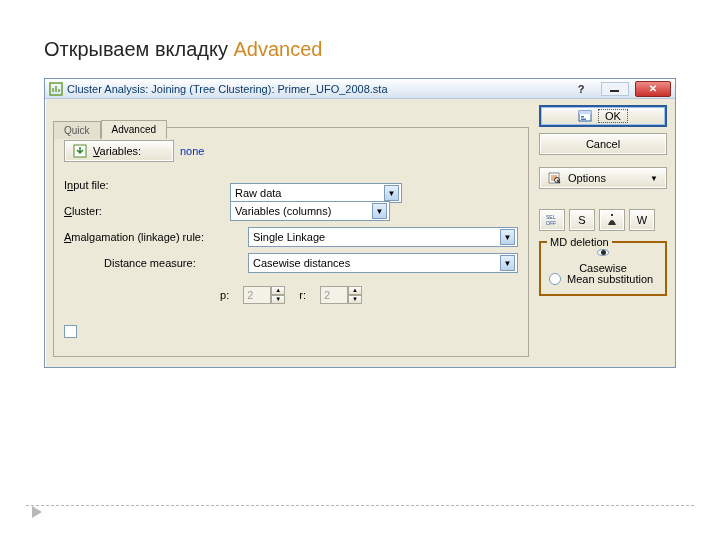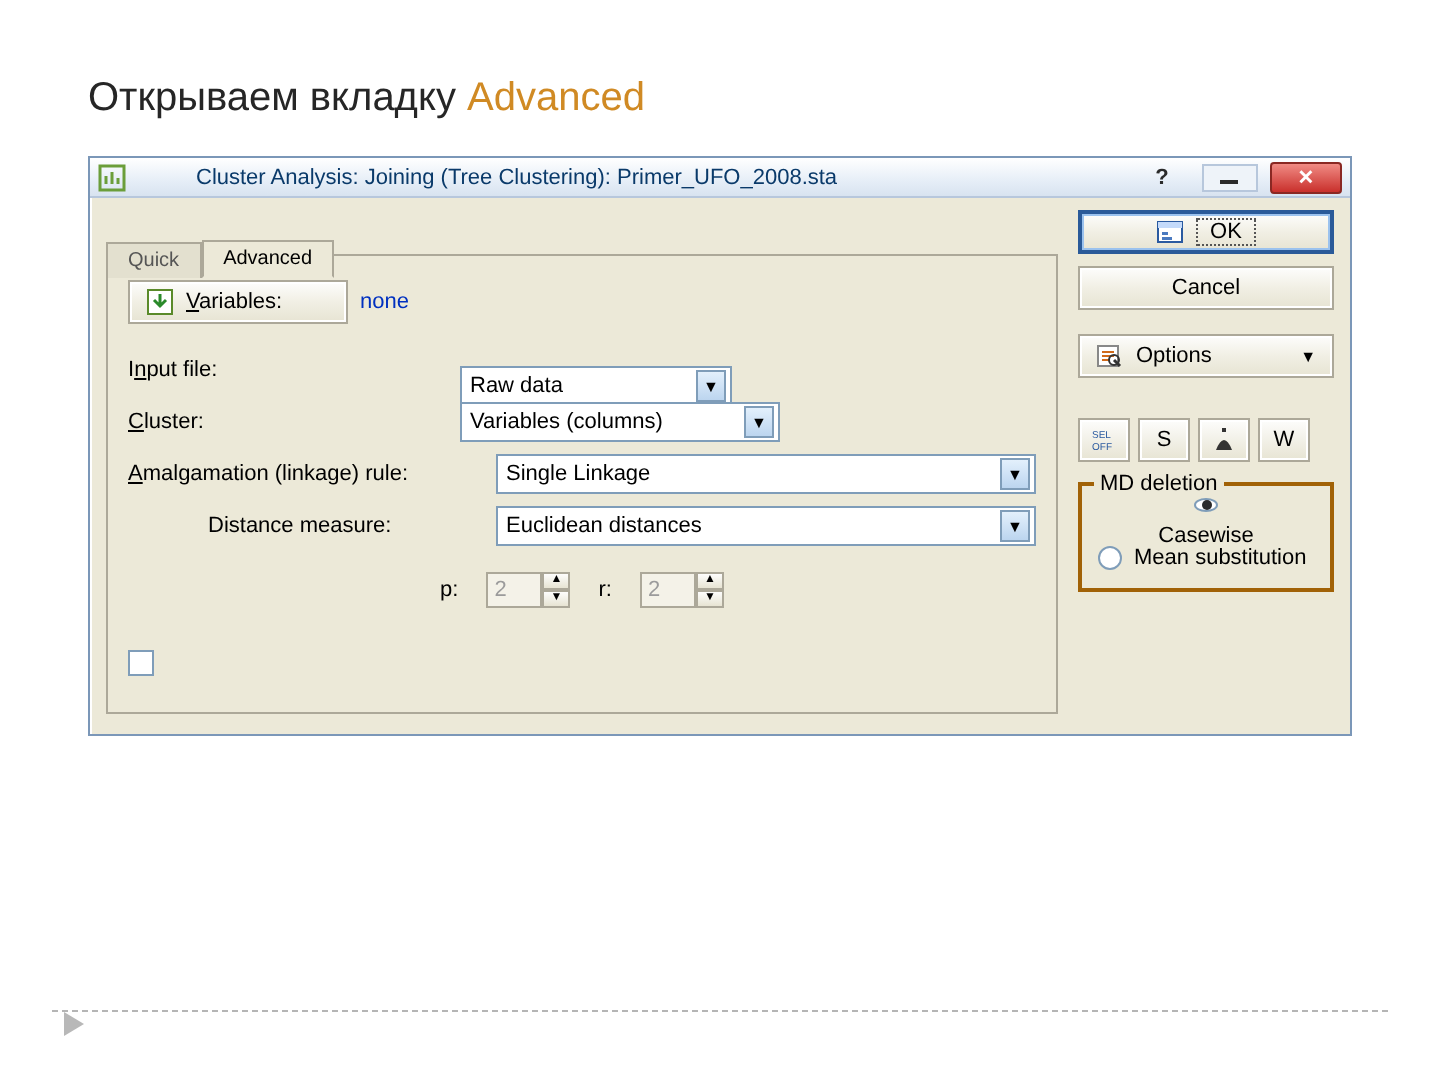--- a/index.html
+++ b/index.html
@@ -37,21 +37,21 @@
     background: linear-gradient(#fff,#e6eef7 60%,#d8e3f0);
     display: flex;
     align-items: center;
     padding: 0 4px;
     border-bottom: 1px solid #b7c7dc;
   }
   .titlebar .appicon {
     width: 14px; height: 14px; margin-right: 4px;
     color: #6b9e3a;
   }
-  .titlebar .title { color: #0a3a6a; font-size: 11px; margin-left: 31px; }
+  .titlebar .title { color: #0a3a6a; font-size: 11px; }
   .titlecontrols { margin-left: auto; display: flex; gap: 6px; align-items:center;}
   .winbtn {
     height: 14px;
     display: flex; align-items: center; justify-content: center;
     font-weight: bold;
     font-size: 11px;
     color: #2b2b2b;
     padding: 0 6px;
   }
   .winbtn.min { width: 28px; border:1px solid #b7c7dc; background:#eef3f9;}
@@ -218,21 +218,21 @@
                   <path d="M7 3 L7 9 M4 6 L7 9 L10 6" stroke="#2a8a2a" stroke-width="1.5" fill="none"></path>
                 </svg>
             </span>
             <span><span class="u">V</span><span>ariables:</span></span>
           </div>
           <a class="nonelink" href="#">none</a>
         </div>
 
         <div class="row">
           <div class="lbl"><span>I</span><span class="u">n</span><span>put file:</span></div>
-          <div class="combo" style="width:136px;margin-top:16px;">
+          <div class="combo" style="width:172px;margin-top:16px;">
             <span>Raw data</span>
             <div class="arrow">▼</div>
           </div>
         </div>
 
         <div class="row">
           <div class="lbl"><span class="u">C</span><span>luster:</span></div>
           <div class="combo" style="width:160px;">
             <span>Variables (columns)</span>
             <div class="arrow">▼</div>
@@ -243,21 +243,21 @@
           <div class="lbl" style="width:178px;"><span class="u">A</span><span>malgamation (linkage) rule:</span></div>
           <div class="combo" style="flex:1;">
             <span>Single Linkage</span>
             <div class="arrow">▼</div>
           </div>
         </div>
 
         <div class="row">
           <div class="lbl" style="width:178px;padding-left:40px;">Distance measure:</div>
           <div class="combo" style="flex:1;">
-            <span>Euclidean distances</span>
+            <span>Casewise distances</span>
             <div class="arrow">▼</div>
           </div>
         </div>
 
         <div class="row" style="justify-content:center; margin-top:6px; gap:14px;">
           <span><span class="u">p:</span></span>
           <div class="spinbox">
             <input disabled="" value="2" style="">
             <div class="spins">
                 <div>▲</div>

